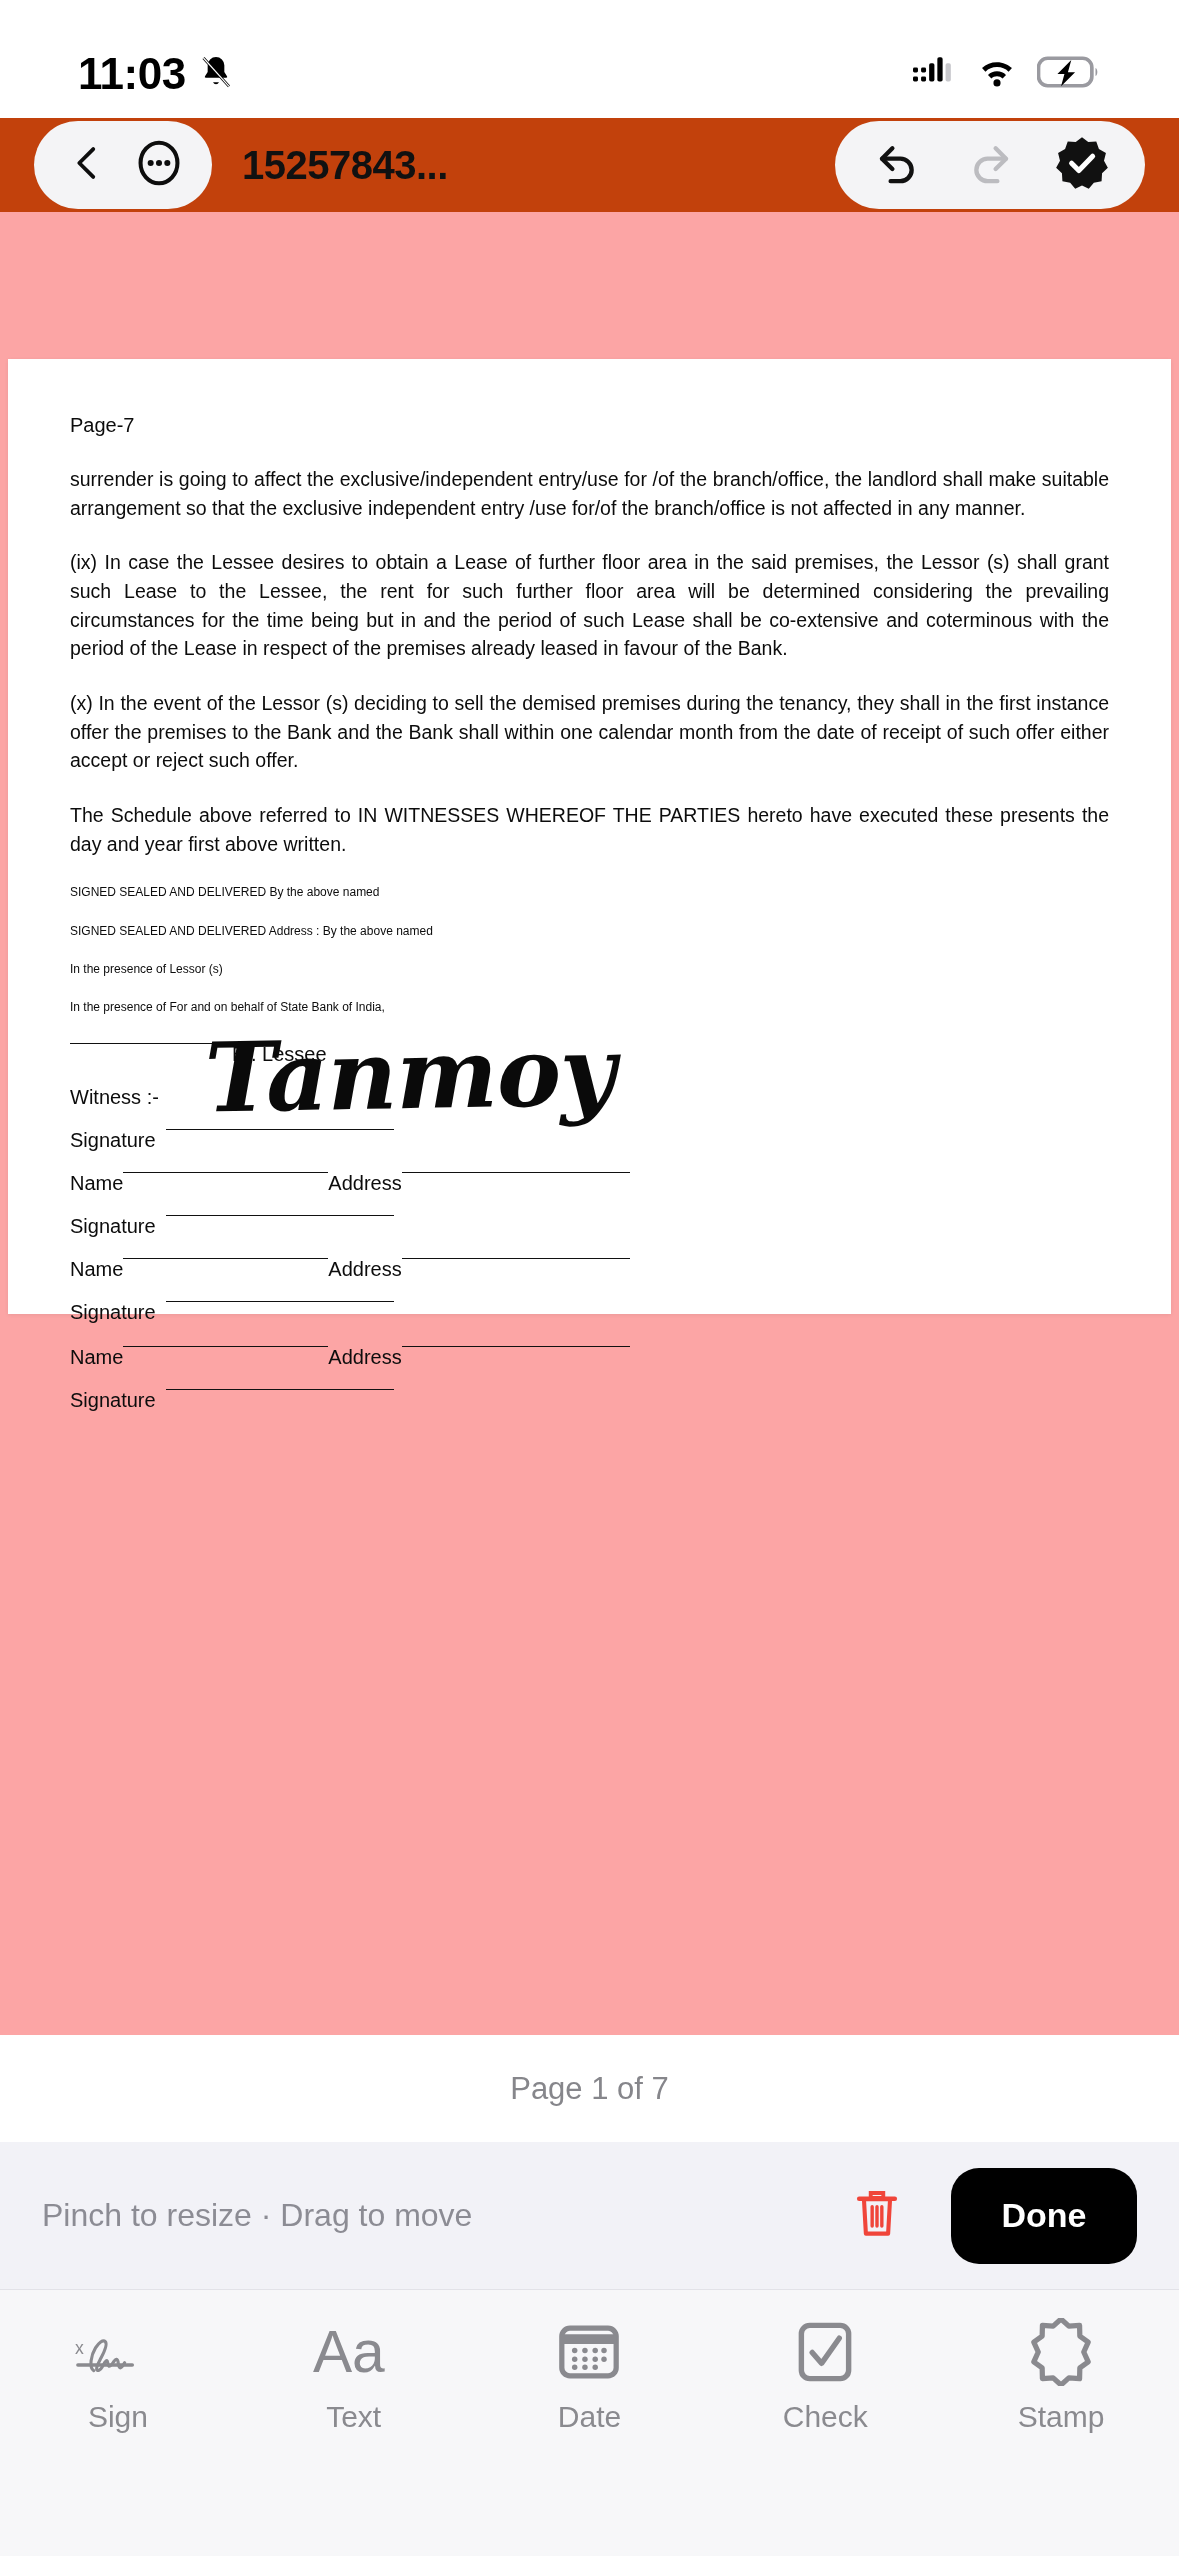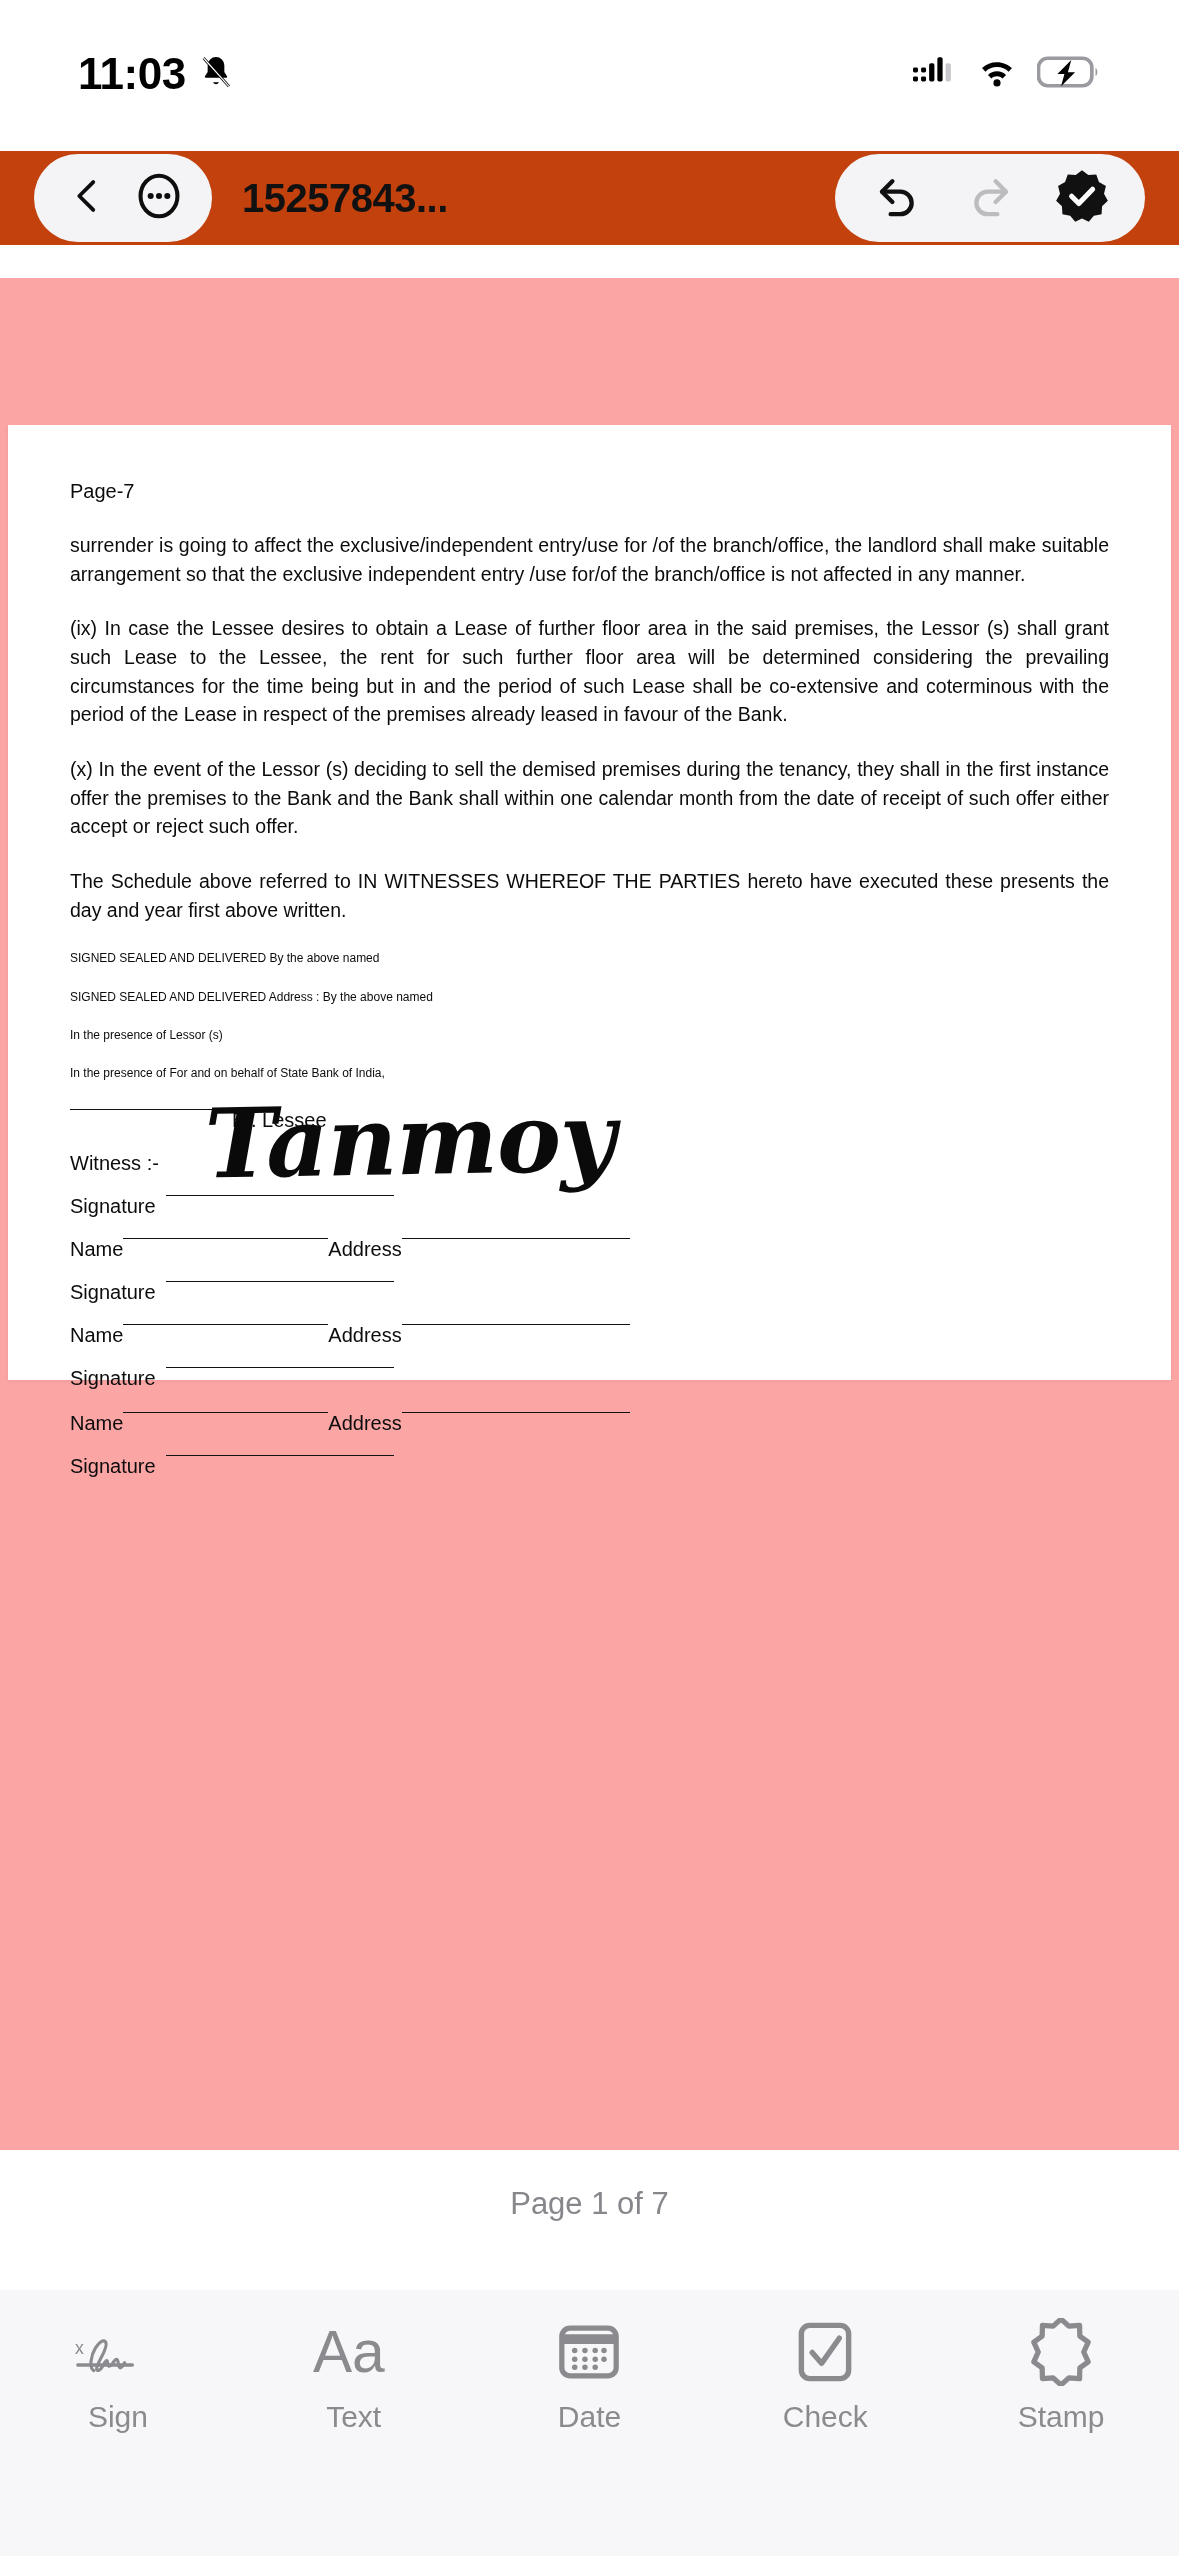--- a/index.html
+++ b/index.html
@@ -6,21 +6,21 @@
   html, body {
     width: 1179px; height: 2556px;
     background: #ffffff;
     font-family: "Liberation Sans", sans-serif;
     overflow: hidden;
   }
   .screen {
     position: relative;
     width: 1179px; height: 2556px;
     background: #ffffff;
-    display: flex; flex-direction: column; gap: 33px;
+    display: flex; flex-direction: column;
   }
 
   
   .statusbar {
     height: 118px;
     flex: 0 0 118px;
     display: flex; align-items: center;
     justify-content: space-between;
     padding: 30px 78px 0 78px;
     background: #ffffff;
@@ -368,20 +368,34 @@
             <span class="rule rule-225" style="margin-left:10px"></span>
           </div>
 
         </div>
       </div>
     </div>
 
     <div class="page-counter">Page 1 of 7</div>
   </div>
 
+  <div class="hintbar">
+    <span class="hint-text">Pinch to resize · Drag to move</span>
+    <div class="trash-btn">
+      <span>
+        <svg width="58" height="58" viewBox="0 0 24 24">
+          <path d="M9.4 3.3h5.2v2.1H9.4z" fill="none" stroke="#f0453a" stroke-width="1.6"></path>
+          <path d="M4.6 5.7h14.8" stroke="#f0453a" stroke-width="1.8" stroke-linecap="round"></path>
+          <path d="M6.6 5.9h10.8l-.8 14.2H7.4z" fill="none" stroke="#f0453a" stroke-width="1.7" stroke-linejoin="round"></path>
+          <path d="M10 9v8M12 9v8M14 9v8" stroke="#f0453a" stroke-width="1.4" stroke-linecap="round"></path>
+        </svg>
+      </span>
+    </div>
+    <button class="done-btn">Done</button>
+  </div>
 
   <div class="toolbar">
 
     <div class="tool">
       <div class="tool-ico">
         <svg width="90" height="66" viewBox="0 0 46 32">
           <text x="1" y="17" font-family="Liberation Sans, sans-serif" font-size="9" fill="#8a8a8f">x</text>
           <path d="M10.6 25.5c-2.6-1.6-1.3-8 .9-11.6 1.6-2.6 3.8-4.4 5-3.2 1.4 1.4-.6 5.4-2.2 8.4-1.3 2.5-2.5 4.6-2.2 5.7.4 1.4 2 .3 2.9-1.3.9-1.5 1.6-3.3 2.3-3.1.7.2.3 2.3 1 2.8.8.5 1.8-1.3 2.7-2.5.8-1.1 1.6-1.6 2 .2.3 1.5.2 3.2 1.2 3.2.9 0 1.5-1.6 2.2-2.6" fill="none" stroke="#8a8a8f" stroke-width="1.6" stroke-linecap="round" stroke-linejoin="round"></path>
           <path d="M2.5 22.6h27.8" stroke="#8a8a8f" stroke-width="1.8" stroke-linecap="round"></path>
         </svg>

